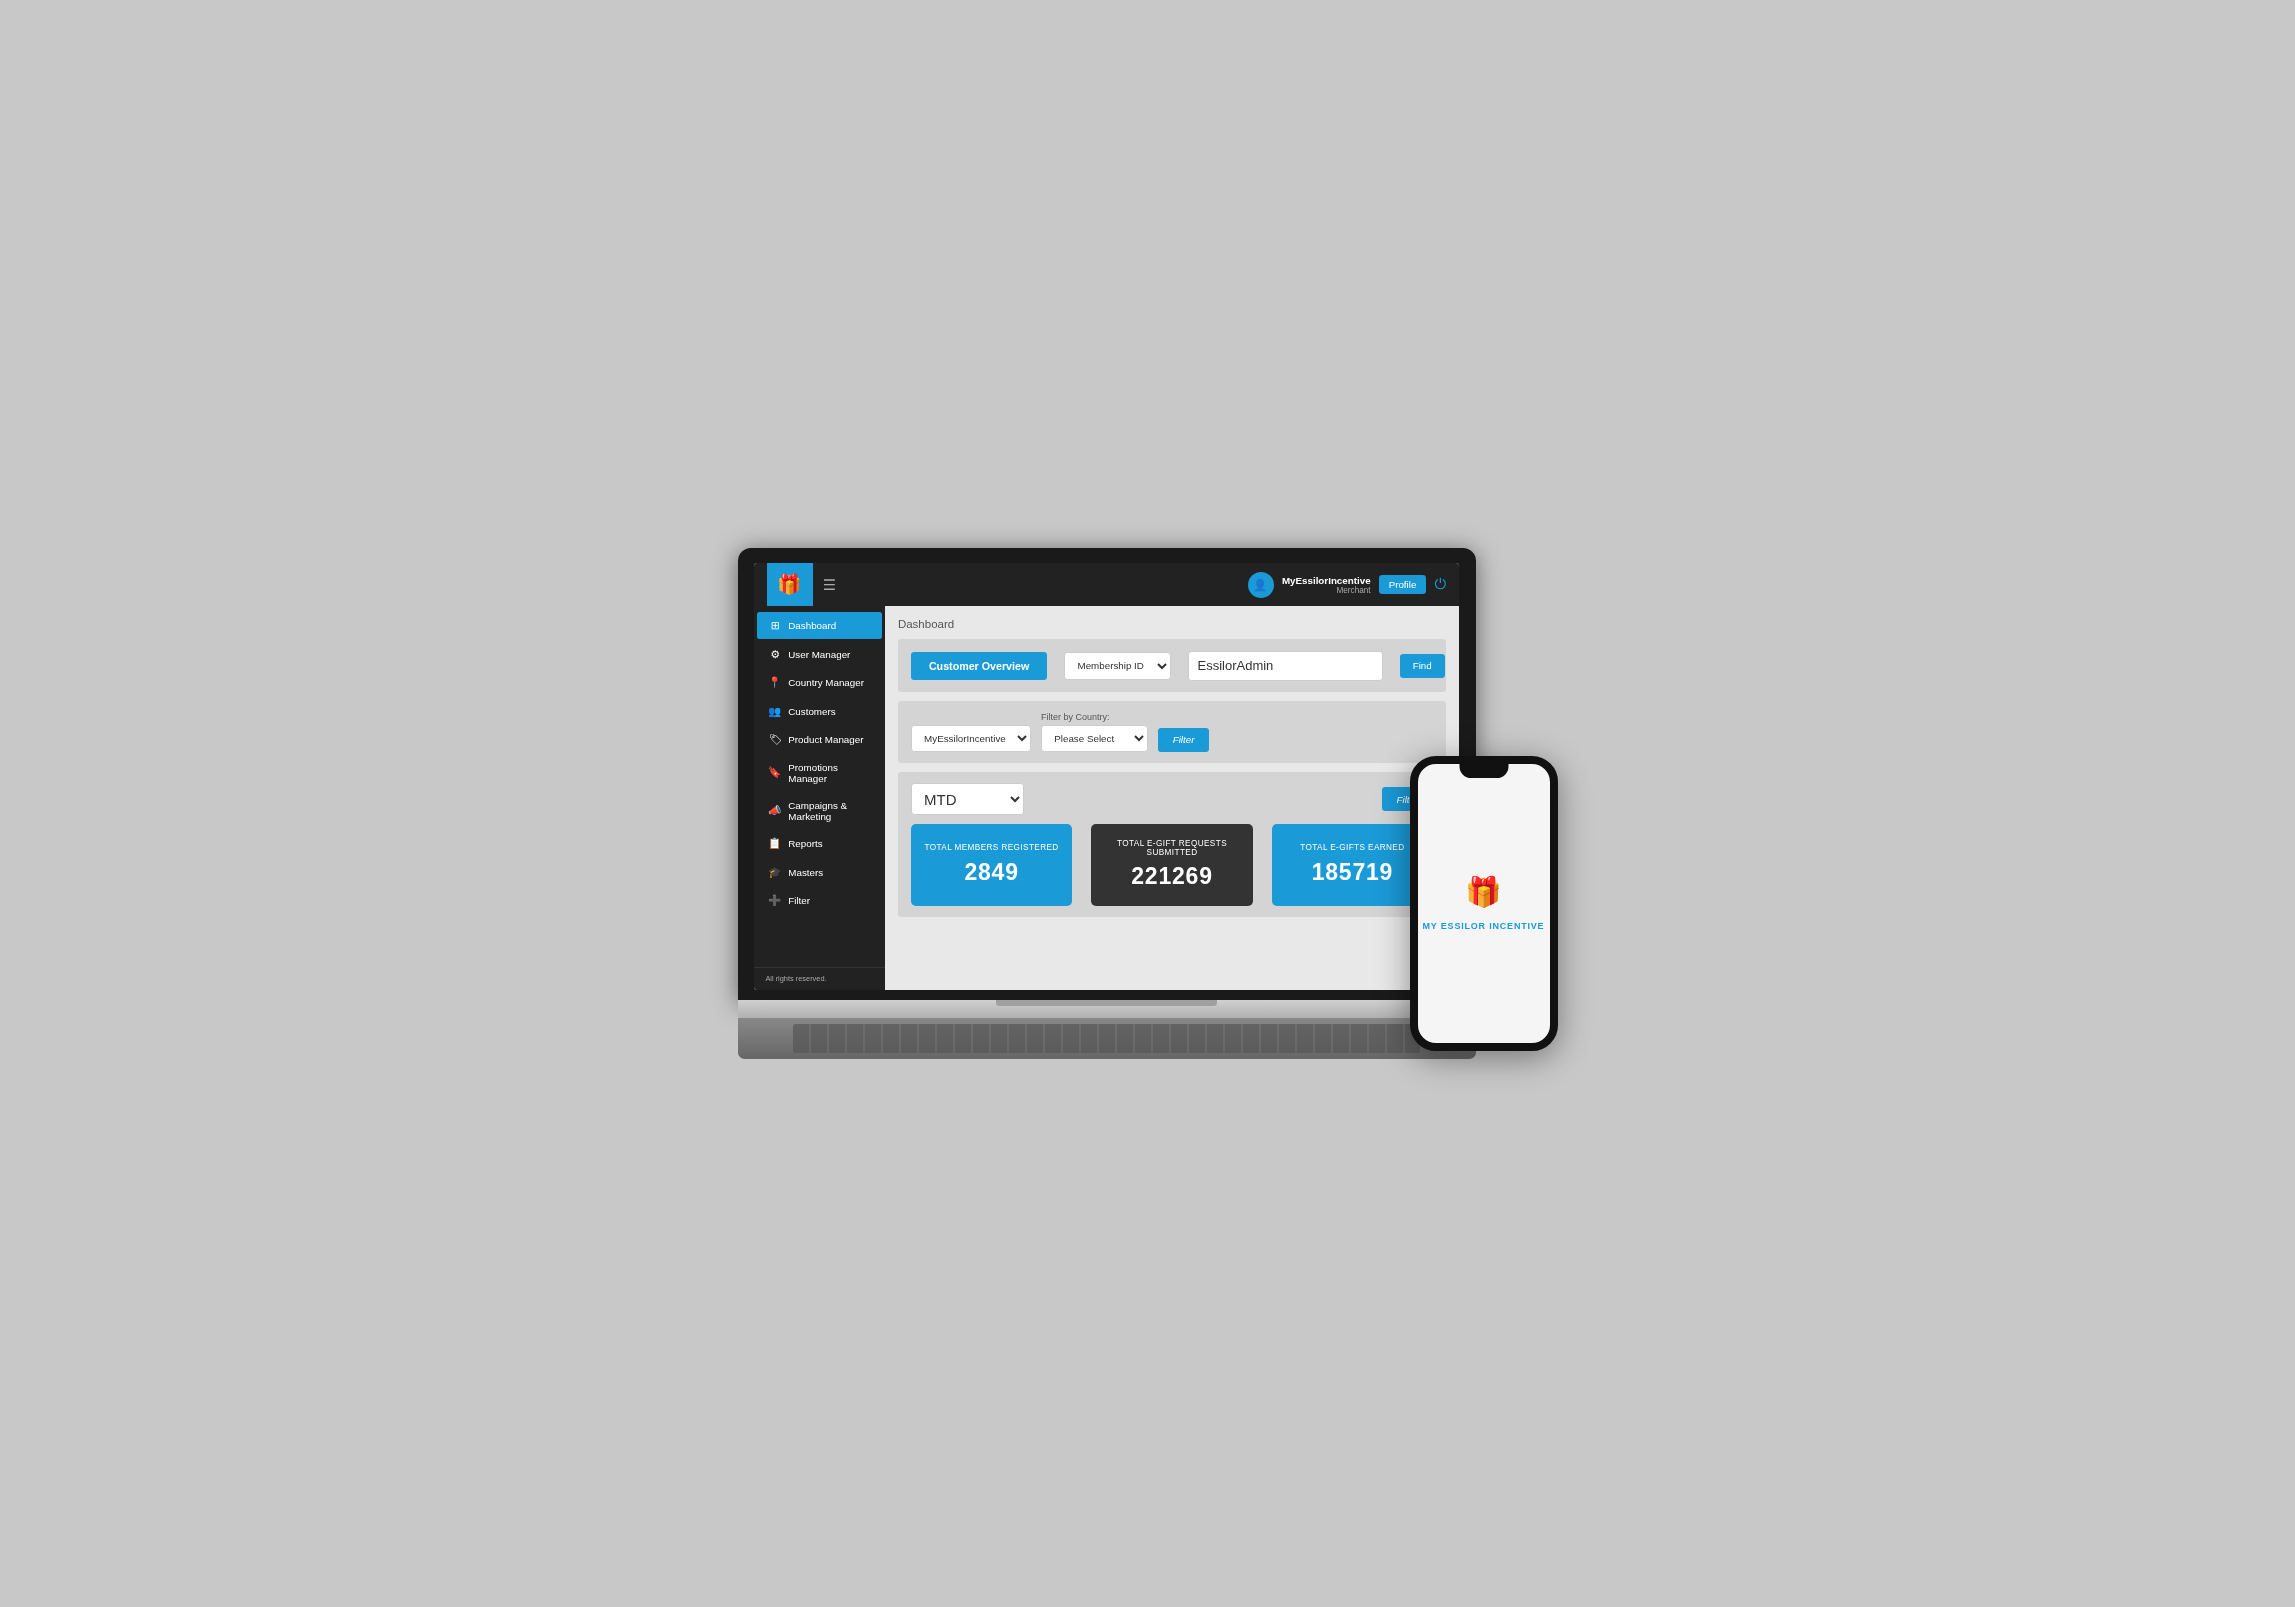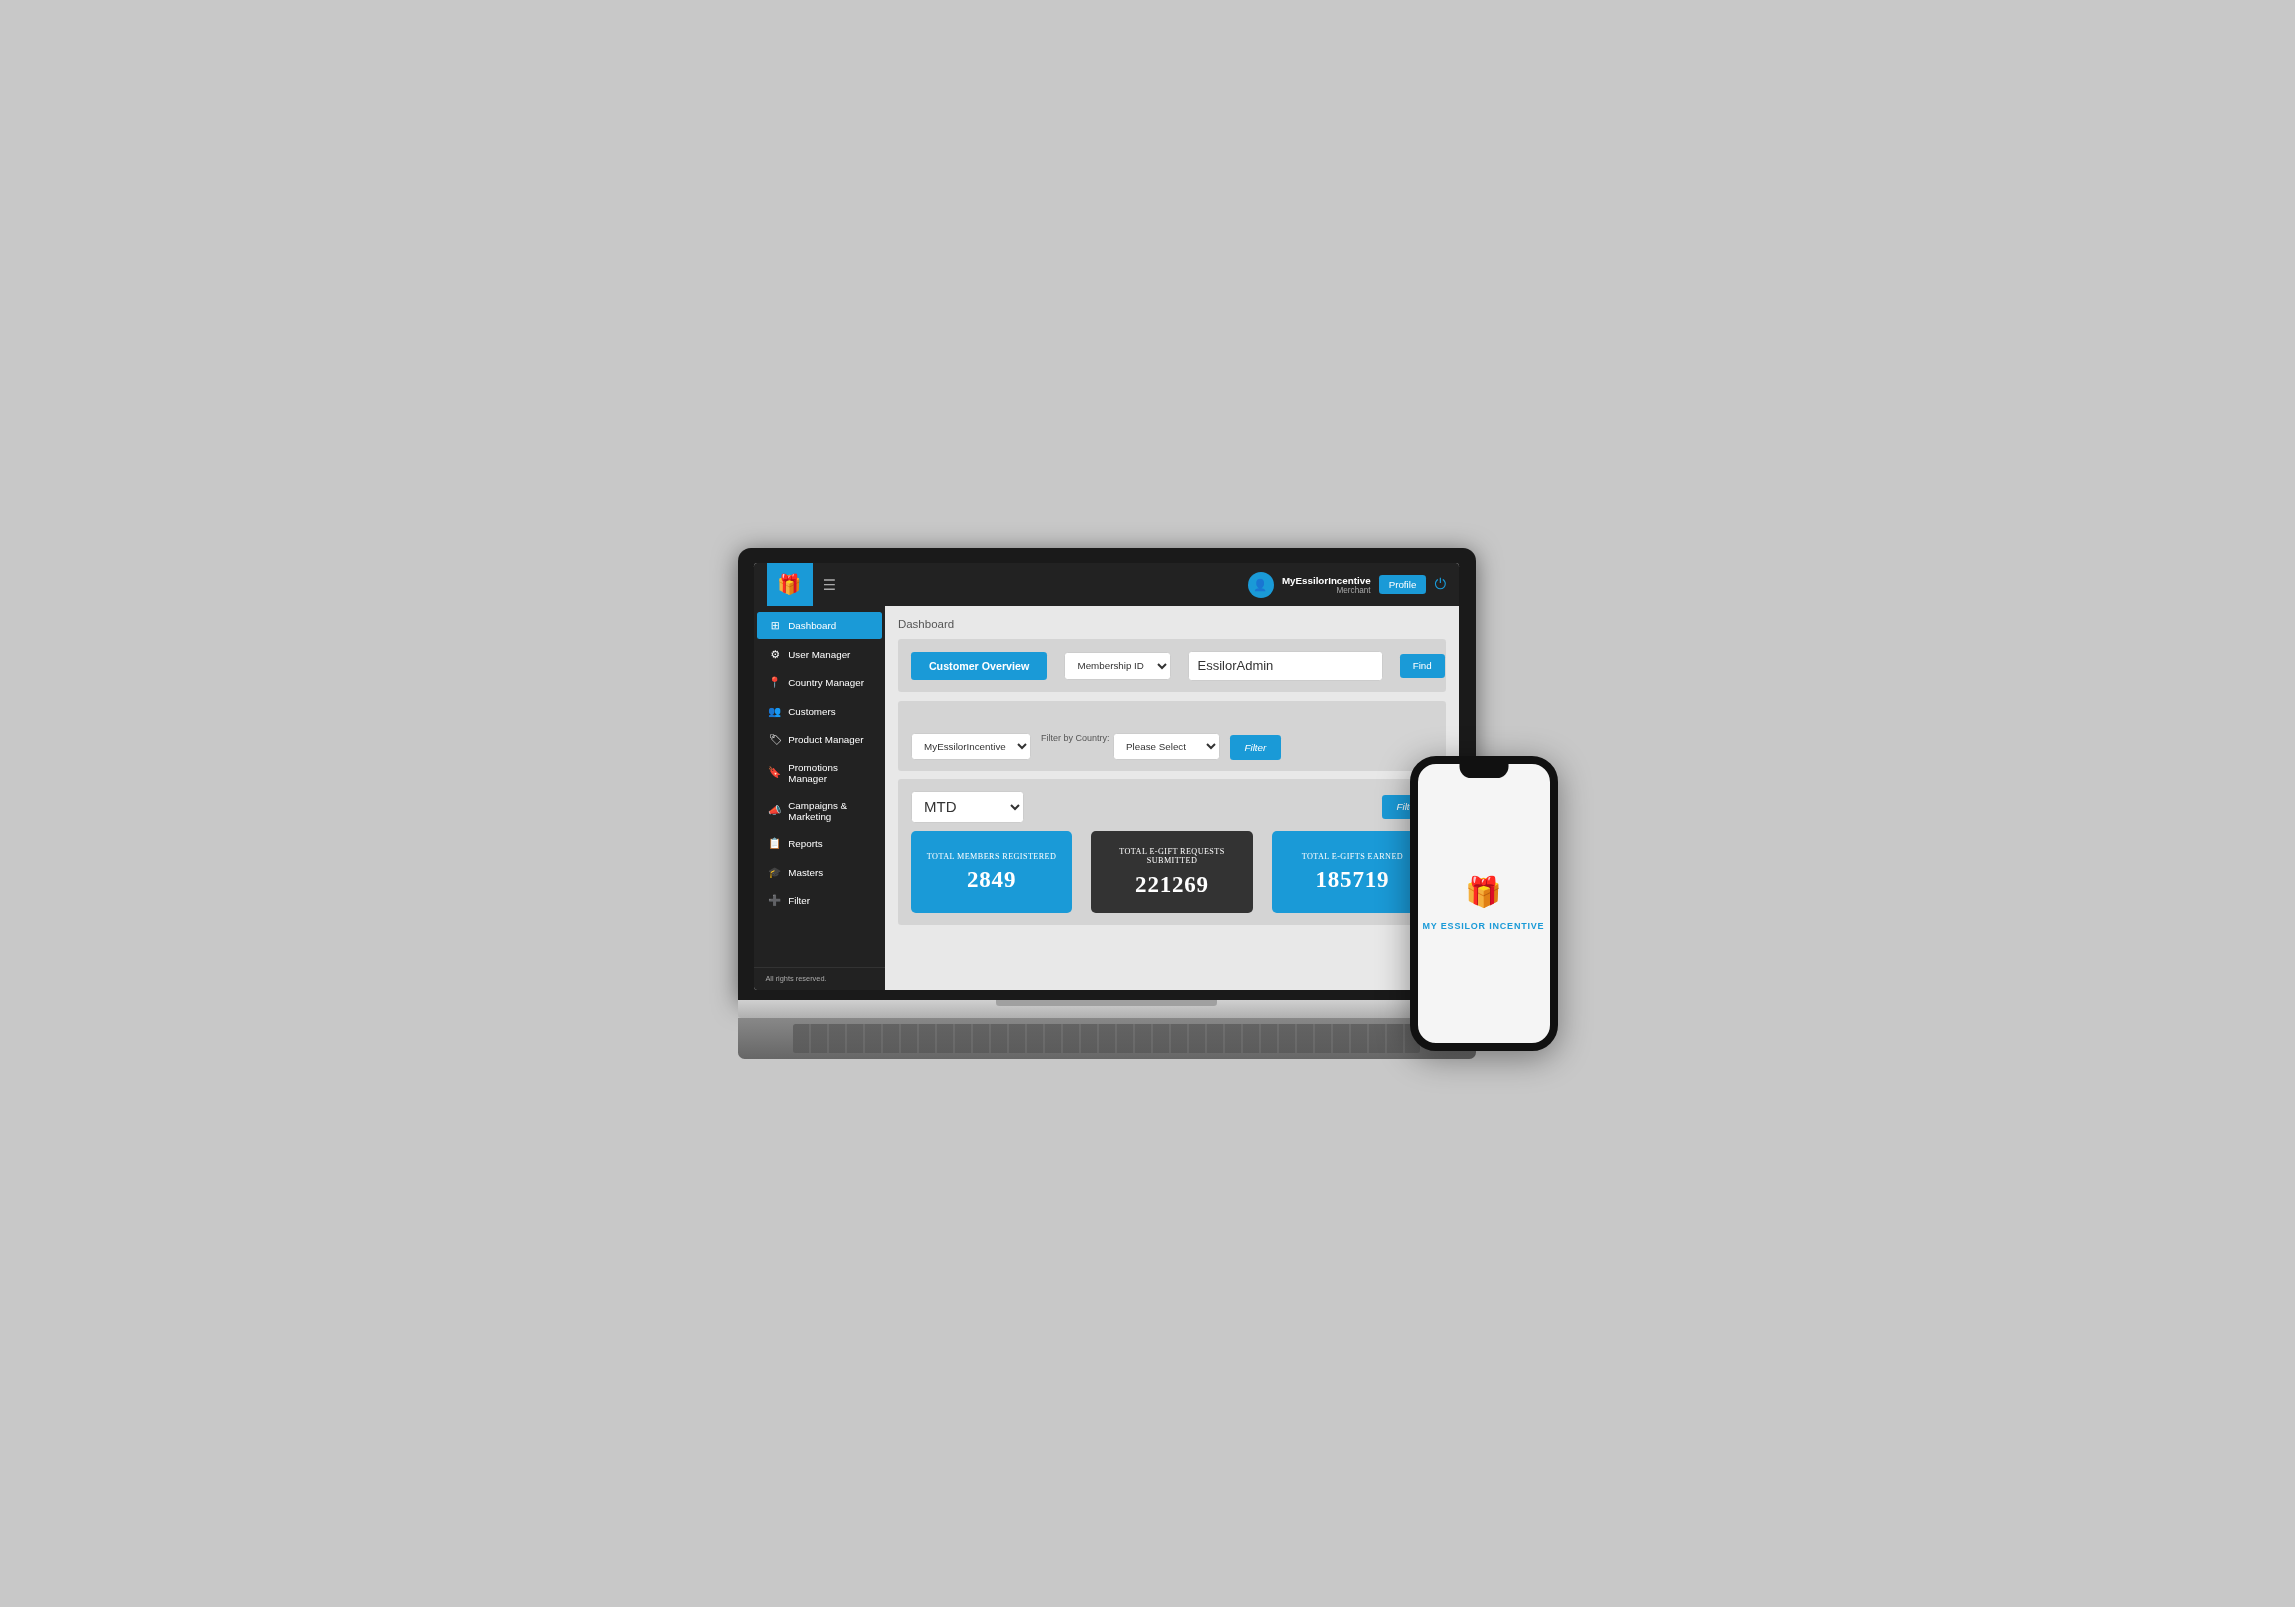--- a/index.html
+++ b/index.html
@@ -292,23 +292,22 @@
 
     
     .filter-row {
       display: flex;
       align-items: flex-end;
       gap: 9.8px;
     }
 
     .filter-group {
       display: flex;
-      flex-direction: row;
+      flex-direction: column;
       gap: 3.3px;
-      margin-top: 21px;
     }
 
     .filter-label {
       font-size: 9px;
       color: #555;
     }
 
     .select-filter {
       padding: 5.7px 8.2px;
       border: 0.8px solid #ccc;
@@ -346,21 +345,20 @@
       font-size: 15px;
       background: white;
       color: #333;
       min-width: 90px;
       appearance: auto;
     }
 
     .stats-cards {
       display: flex;
       gap: 19px;
-      font-family: Liberation Serif, serif;
     }
 
     .stat-card {
       flex: 1;
       border-radius: 4.9px;
       padding: 13px 9.8px;
       text-align: center;
       display: flex;
       flex-direction: column;
       align-items: center;

